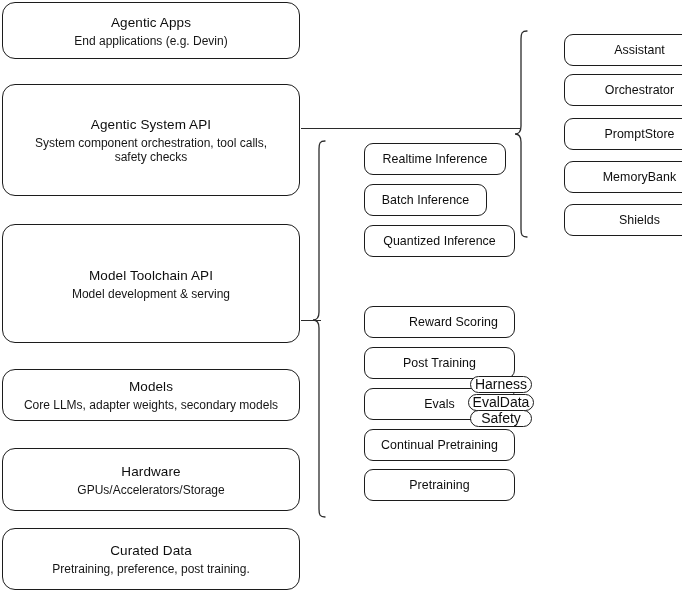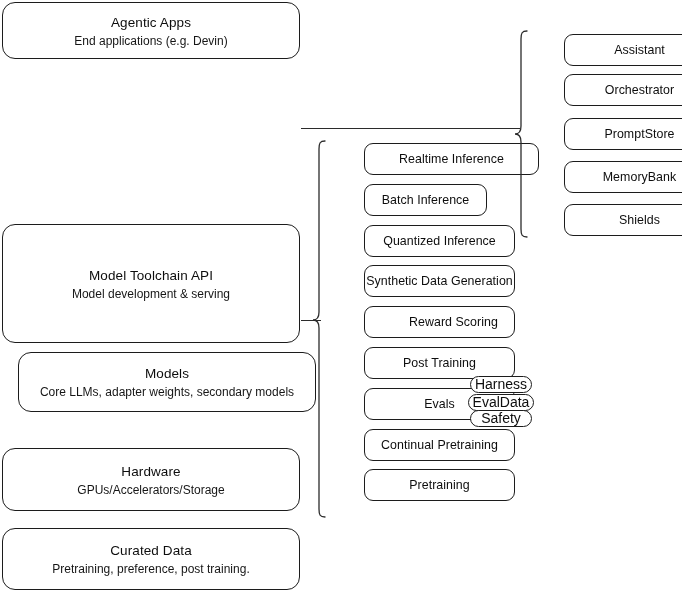--- a/index.html
+++ b/index.html
@@ -96,27 +96,31 @@
 </head>
 <body>
 
 <div id="canvas">
 
   <div class="box layer" style="left:2px; top:2px; width:298px; height:57px;">
     <div class="title">Agentic Apps</div>
     <div class="subtitle">End applications (e.g. Devin)</div>
   </div>
 
+  <div class="box layer" style="left:2px; top:84px; width:298px; height:112px;">
+    <div class="title">Agentic System API</div>
+    <div class="subtitle">System component orchestration, tool calls, safety checks</div>
+  </div>
 
   <div class="box layer" style="left:2px; top:224px; width:298px; height:119px;">
     <div class="title">Model Toolchain API</div>
     <div class="subtitle">Model development &amp; serving</div>
   </div>
 
-  <div class="box layer" style="left:2px; top:352px; width:298px; height:60px;margin-left:16px;">
+  <div class="box layer" style="left:2px; top:369px; width:298px; height:52px;">
     <div class="title">Models</div>
     <div class="subtitle">Core LLMs, adapter weights, secondary models</div>
   </div>
 
   <div class="box layer" style="left:2px; top:448px; width:298px; height:63px;">
     <div class="title">Hardware</div>
     <div class="subtitle">GPUs/Accelerators/Storage</div>
   </div>
 
   <div class="box layer" style="left:2px; top:528px; width:298px; height:62px;">
@@ -133,24 +137,23 @@
       <path d="M13 1 C8 1 7 3 7 9 L7 172 C7 178 5 180 1 180 C5 180 7 182 7 188 L7 369 C7 375 8 377 13 377" stroke="#2b2b2b" stroke-width="1.3" fill="none" stroke-linecap="round"></path>
     </svg>
   </div>
 
   <div class="brace" style="left:514px; top:30px; width:14px; height:208px;">
     <svg width="14" height="208" viewBox="0 0 14 208" fill="none" xmlns="http://www.w3.org/2000/svg">
       <path d="M13 1 C8 1 7 3 7 9 L7 96 C7 102 5 104 1 104 C5 104 7 106 7 112 L7 199 C7 205 8 207 13 207" stroke="#2b2b2b" stroke-width="1.3" fill="none" stroke-linecap="round"></path>
     </svg>
   </div>
 
-  <div class="box component" style="left:330px; top:143px; width:175px; height:32px;">Realtime Inference</div>
+  <div class="box component" style="left:330px; top:143px; width:142px; height:32px;">Realtime Inference</div>
   <div class="box component" style="left:330px; top:184px; width:123px; height:32px;">Batch Inference</div>
   <div class="box component" style="left:330px; top:225px; width:151px; height:32px;">Quantized Inference</div>
-  <div class="box component" style="left:330px; top:265px; width:151px; height:32px;">Synthetic Data Generation</div>
   <div class="box component" style="left:330px; top:306px; width:151px; height:32px;padding-left:28px;">Reward Scoring</div>
   <div class="box component" style="left:330px; top:347px; width:151px; height:32px;">Post Training</div>
   <div class="box component" style="left:330px; top:388px; width:151px; height:32px;">Evals</div>
   <div class="box component" style="left:330px; top:429px; width:151px; height:32px;">Continual Pretraining</div>
   <div class="box component" style="left:330px; top:469px; width:151px; height:32px;">Pretraining</div>
 
   <div class="pill" style="left:470px; top:376px; width:62px; height:17px;">Harness</div>
   <div class="pill" style="left:468px; top:394px; width:66px; height:17px;">EvalData</div>
   <div class="pill" style="left:470px; top:410px; width:62px; height:17px;">Safety</div>
 

